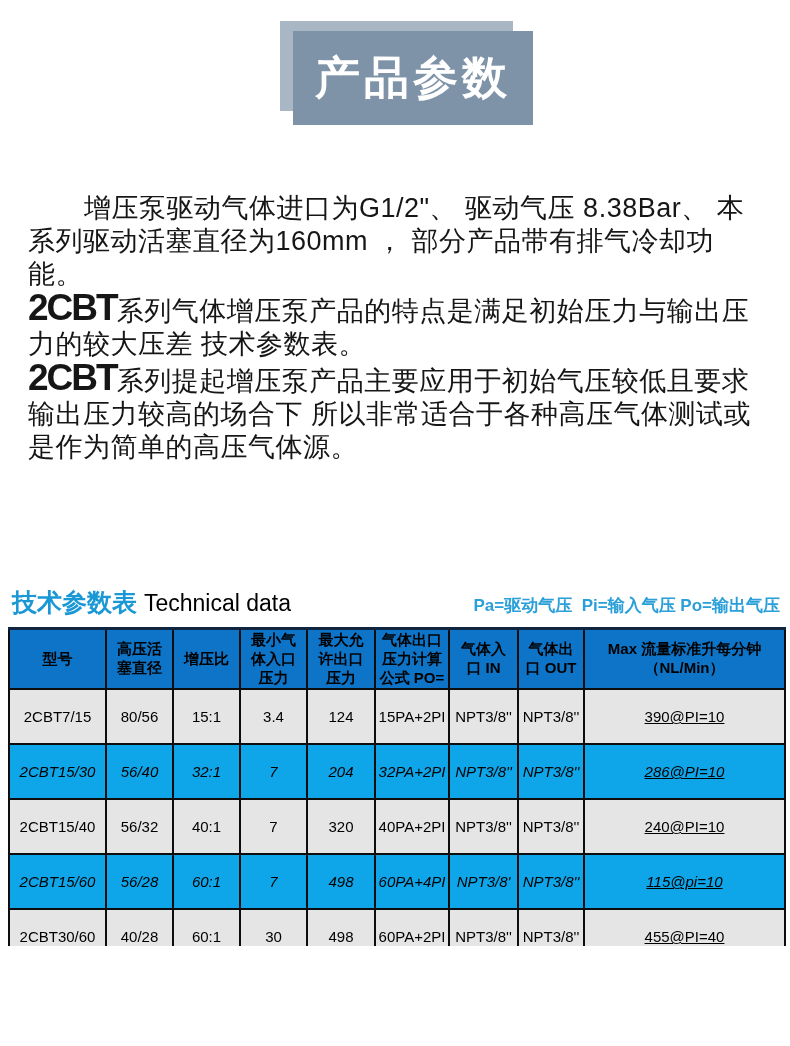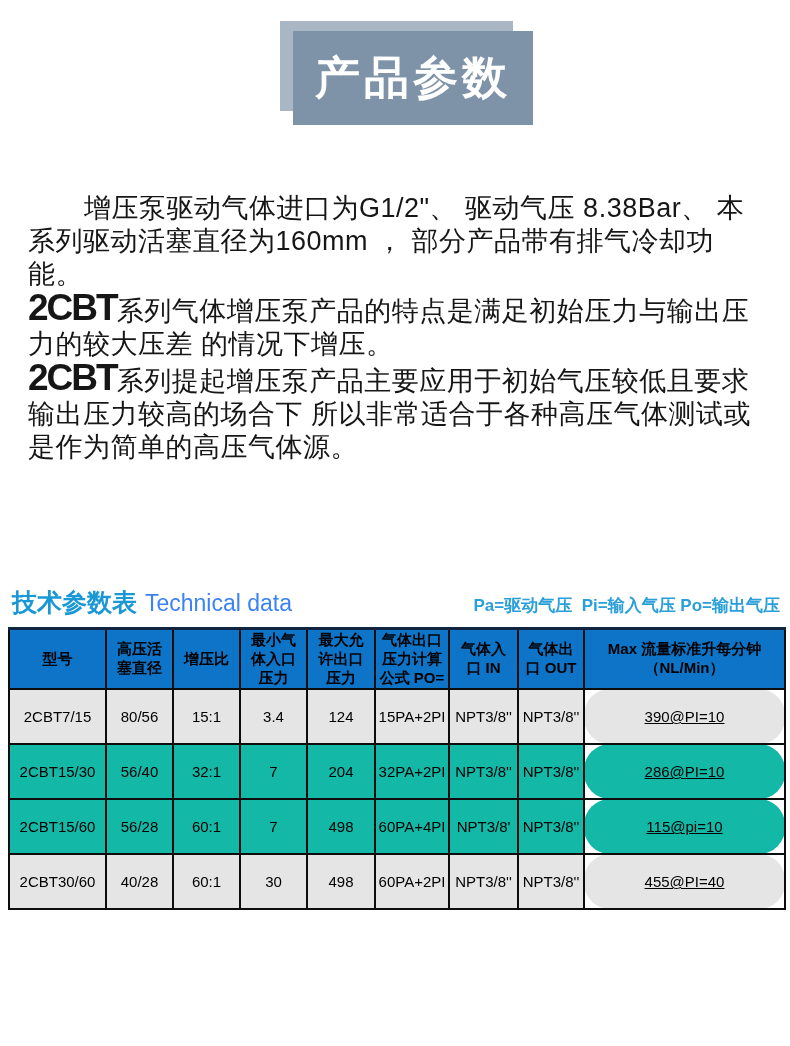--- a/index.html
+++ b/index.html
@@ -15,36 +15,36 @@
   
   .intro { position:absolute; left:28px; top:192px; width:732px; color:#161616;
     font-size:27px; line-height:33px; letter-spacing:0.5px; }
   .intro p { margin:0; }
   .intro p.indent { text-indent:56px; }
   .lead { font-size:37px; font-weight:bold; letter-spacing:-2px; line-height:33px; }
 
   
   .section-head { position:absolute; left:12px; top:586px; width:768px;
     display:flex; justify-content:space-between; align-items:flex-end; }
-  .sh-left { display:flex; align-items:baseline; gap:8px; }
+  .sh-left { display:flex; align-items:baseline; gap:0; }
   .sh-zh { color:#1a97d5; font-size:25px; font-weight:bold; }
-  .sh-en { color:#3b82f6; font-size:23px; }
+  .sh-en { color:#000000; font-size:23px;margin-left:7px; }
   .sh-legend { color:#2a9fd8; font-size:17px; font-weight:bold; padding-bottom:2px; white-space:pre;padding-left:43px; }
 
   
   table.tech { position:absolute; left:8px; top:627px; width:776px;
     border-collapse:collapse; table-layout:fixed; }
   table.tech th, table.tech td {
     border:2px solid #0d0d0d; text-align:center; vertical-align:middle;
     color:#000; padding:1px 0; overflow:hidden; }
   table.tech th { background:#0e74c8; font-weight:bold; font-size:15px;
     line-height:1.25; height:60px; white-space:pre-line; }
   table.tech td { height:55px; font-size:15px; background:#e5e5e5; }
-  table.tech tr.shaded td { background:#14b8a6; }
-  table.tech td.flow { text-decoration:underline;border-radius:26px; }
+  table.tech tr.shaded td { background:#0ea5e9;font-style:italic; }
+  table.tech td.flow { text-decoration:underline; }
   table.tech { border-top:3px solid #10253f; }
 
   
   .note1 { position:absolute; left:24px; top:964px; font-size:17.5px; color:#111; }
   .note2 { position:absolute; left:20px; top:993px; font-size:14.5px; color:#111; white-space:pre; }
   .note2 .red { color:#e03030; }
 </style>
 </head>
 <body>
 
@@ -53,21 +53,21 @@
   <div class="banner-back"></div>
   <div class="banner-front">
     <span>产品参数</span>
   </div>
 
   <div class="intro">
     <p class="indent">
       <span>增压泵驱动气体进口为G1/2"、 驱动气压 8.38Bar、 本系列驱动活塞直径为160mm ， 部分产品带有排气冷却功能。</span>
     </p>
     <p>
-      <span class="lead">2CBT</span><span>系列气体增压泵产品的特点是满足初始压力与输出压力的较大压差 的情况下增压。</span>
+      <span class="lead">2CBT</span><span>系列气体增压泵产品的特点是满足初始压力与输出压力的较大压差 技术参数表。</span>
     </p>
     <p>
       <span class="lead">2CBT</span><span>系列提起增压泵产品主要应用于初始气压较低且要求输出压力较高的场合下 所以非常适合于各种高压气体测试或是作为简单的高压气体源。</span>
     </p>
   </div>
 
   <div class="section-head">
     <div class="sh-left">
       <span class="sh-zh">技术参数表</span>
       <span class="sh-en">Technical data</span>
@@ -126,20 +126,31 @@
           <td>2CBT15/30</td>
           <td>56/40</td>
           <td>32:1</td>
           <td>7</td>
           <td>204</td>
           <td>32PA+2PI</td>
           <td>NPT3/8''</td>
           <td>NPT3/8''</td>
           <td class="flow">286@PI=10</td>
         </tr>
+        <tr>
+          <td>2CBT15/40</td>
+          <td>56/32</td>
+          <td>40:1</td>
+          <td>7</td>
+          <td>320</td>
+          <td>40PA+2PI</td>
+          <td>NPT3/8''</td>
+          <td>NPT3/8''</td>
+          <td class="flow">240@PI=10</td>
+        </tr>
         <tr class="shaded">
           <td>2CBT15/60</td>
           <td>56/28</td>
           <td>60:1</td>
           <td>7</td>
           <td>498</td>
           <td>60PA+4PI</td>
           <td>NPT3/8'</td>
           <td>NPT3/8''</td>
           <td class="flow">115@pi=10</td>

